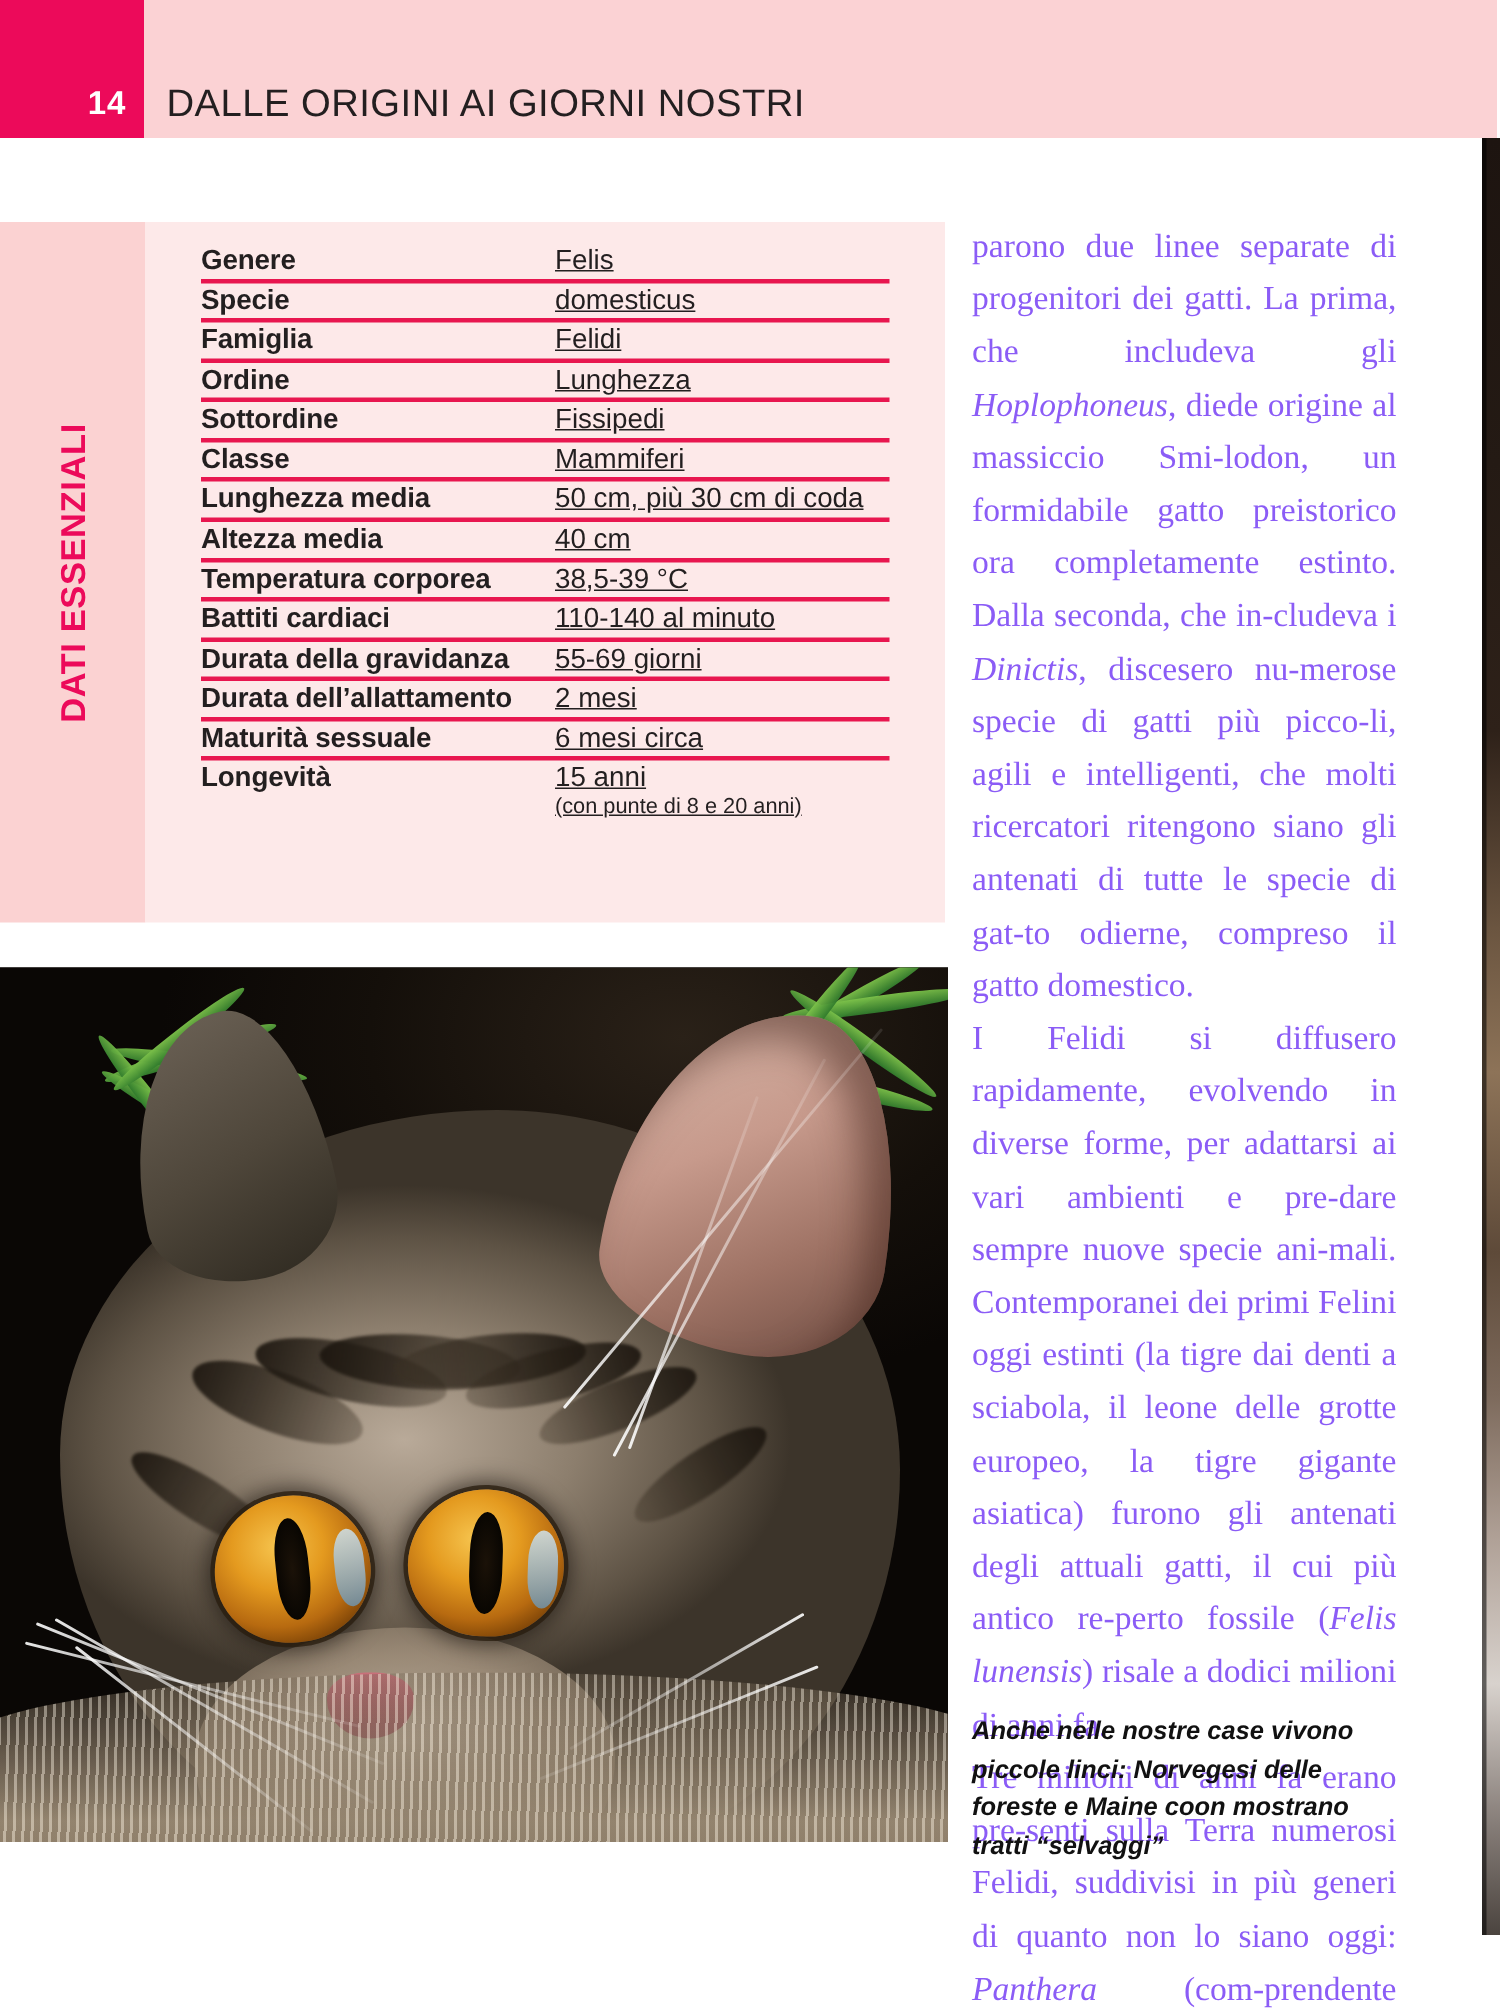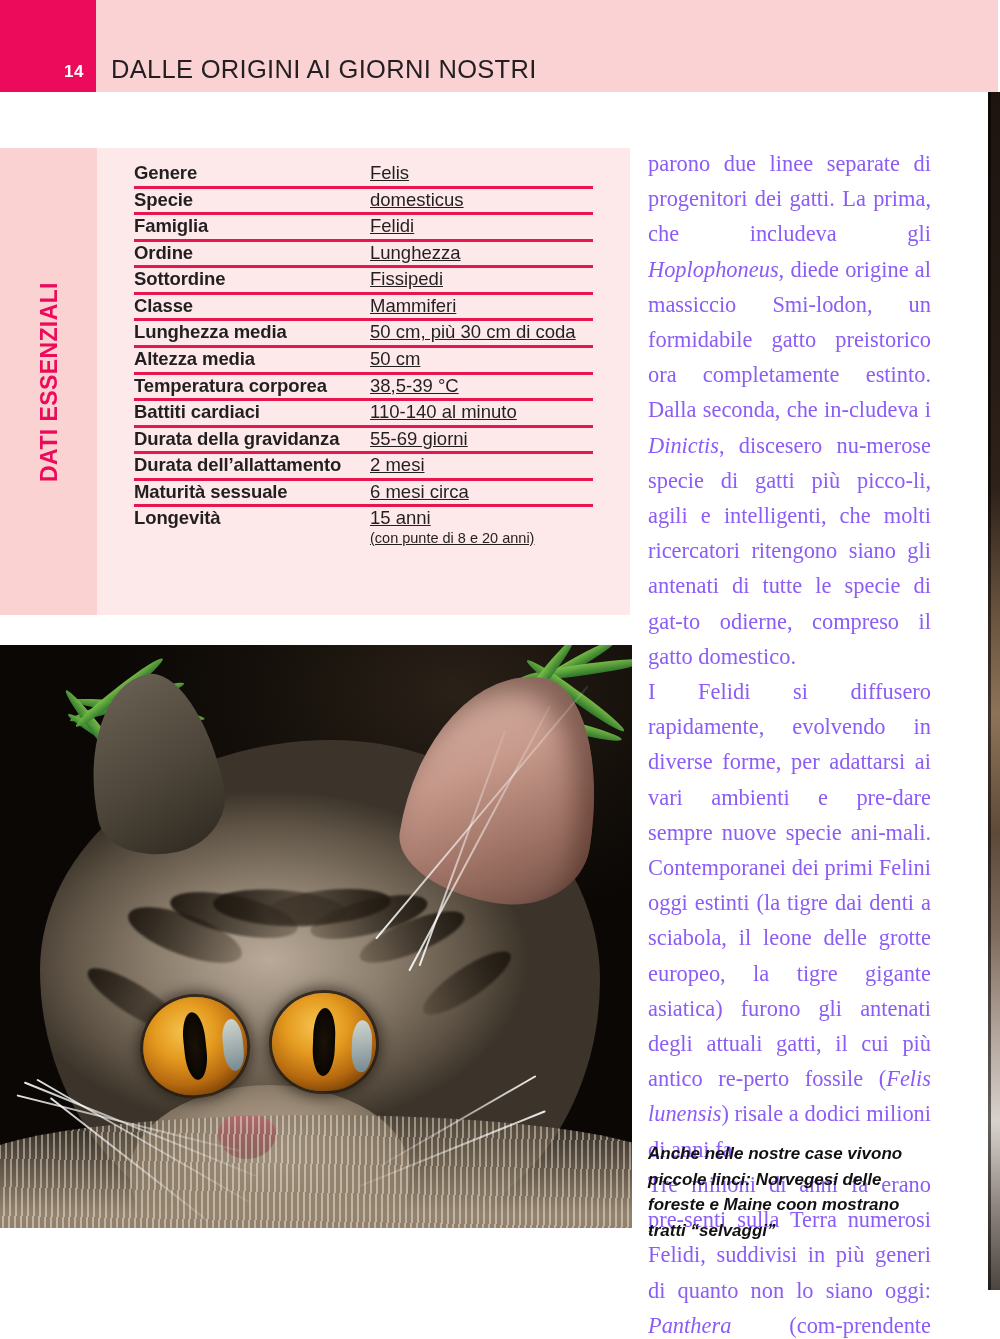--- a/index.html
+++ b/index.html
@@ -25,21 +25,21 @@
   #page-number-block {
     position: absolute;
     left: 0; top: 0;
     width: 96px; height: 92px;
     background: #ec0a5a;
   }
   #page-number {
     position: absolute;
     right: 12px; bottom: 12px;
     color: #ffffff;
-    font-size: 17px;
+    font-size: 22px;
     font-weight: bold;
     letter-spacing: 0.5px;
     line-height: 1;
   }
   #header-title {
     position: absolute;
     left: 111px; top: 57px;
     font-size: 25.5px;
     font-weight: normal;
     color: #231f20;
@@ -330,21 +330,21 @@
         <tr class="fact-row">
           <td class="fact-label">Classe</td>
           <td class="fact-value">Mammiferi</td>
         </tr>
         <tr class="fact-row">
           <td class="fact-label">Lunghezza media</td>
           <td class="fact-value">50 cm, più 30 cm di coda</td>
         </tr>
         <tr class="fact-row">
           <td class="fact-label">Altezza media</td>
-          <td class="fact-value">50 cm</td>
+          <td class="fact-value">40 cm</td>
         </tr>
         <tr class="fact-row">
           <td class="fact-label">Temperatura corporea</td>
           <td class="fact-value">38,5-39 °C</td>
         </tr>
         <tr class="fact-row">
           <td class="fact-label">Battiti cardiaci</td>
           <td class="fact-value">110-140 al minuto</td>
         </tr>
         <tr class="fact-row">

